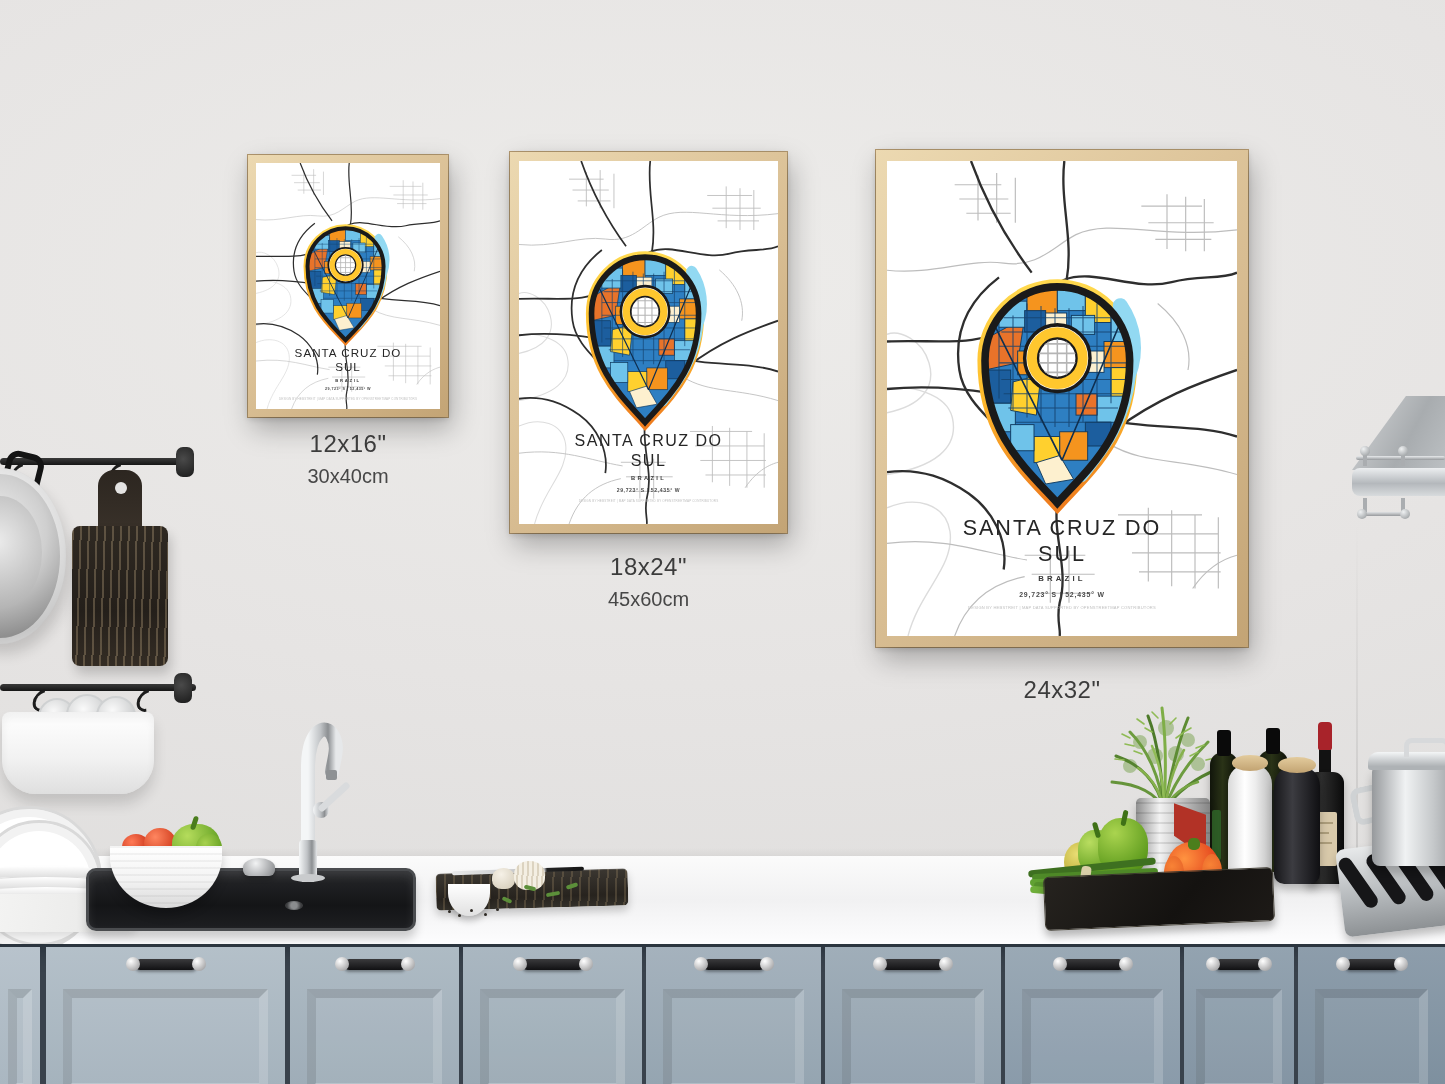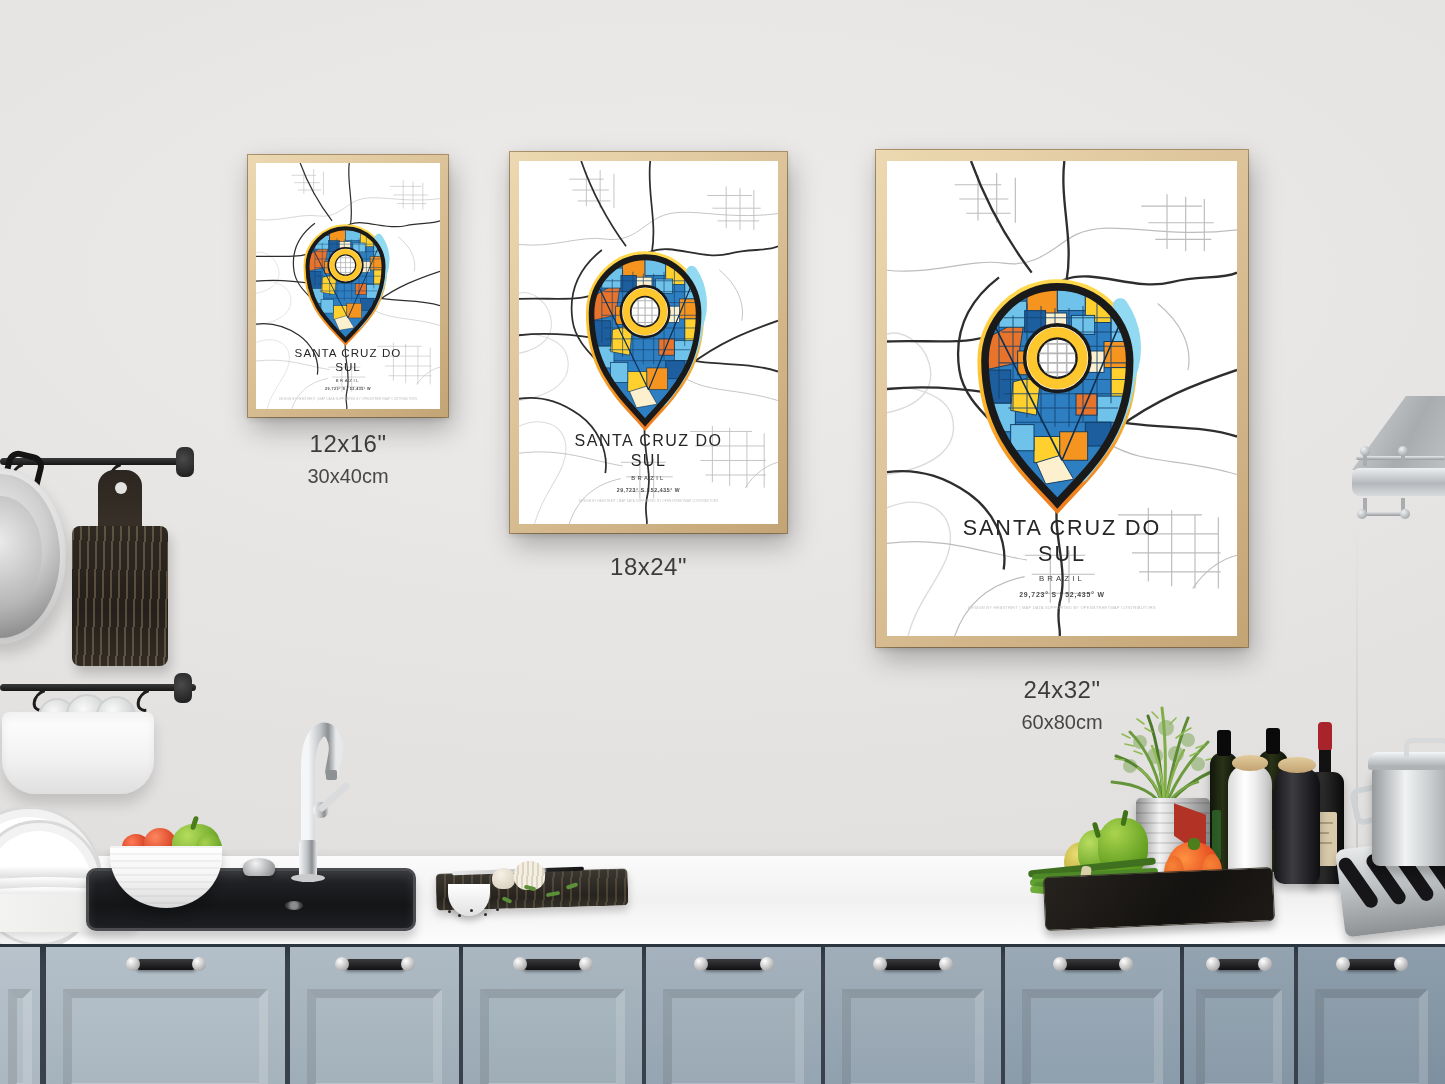--- a/index.html
+++ b/index.html
@@ -11,21 +11,21 @@
   .wall{position:absolute;left:0;top:0;right:0;height:860px;
     background:radial-gradient(130% 95% at 46% 32%, #edecea 0%, #e6e4e3 50%, #dddcdb 100%);}
   
   .poster{position:absolute;background:linear-gradient(135deg,#ecd9b1 0%,#d8bd92 55%,#c3a475 100%);
     box-shadow:4px 12px 26px rgba(0,0,0,.28),0 2px 6px rgba(0,0,0,.15),0 0 0 1px #b59a71;}
   .poster .art{position:absolute;background:#fff;box-shadow:inset 0 0 8px rgba(0,0,0,.14);overflow:hidden;}
   .p1 .art{inset:8px;} .p2 .art{inset:9px;} .p3 .art{inset:11px;}
   .poster svg.map{position:absolute;inset:0;width:100%;height:100%;}
   .ptext{position:absolute;left:0;right:0;top:74.5%;text-align:center;color:#2e2e2e;}
   .ptitle{font-weight:400;font-size:calc(var(--w) * 0.058);letter-spacing:.09em;line-height:1.2;color:#262626;}
-  .pcountry{margin-top:.9em;font-weight:400;font-size:calc(var(--w) * 0.021);letter-spacing:.4em;color:#3a3a3a;}
+  .pcountry{margin-top:.9em;font-weight:700;font-size:calc(var(--w) * 0.021);letter-spacing:.4em;color:#3a3a3a;}
   .pcoords{margin-top:1.15em;font-weight:700;font-size:calc(var(--w) * 0.0185);letter-spacing:.12em;color:#4a4a4a;}
   .pcredit{margin-top:1.9em;font-size:max(3px,calc(var(--w) * 0.011));letter-spacing:.05em;color:#c2c2c2;}
   
   .sizelabel{position:absolute;text-align:center;color:#3c3c3c;}
   .sizelabel .inches{font-size:24px;letter-spacing:.5px;font-weight:500;}
   .sizelabel .cm{font-size:20px;margin-top:7px;color:#474747;}
   
   .hood-slant{position:absolute;left:1352px;top:396px;width:93px;height:74px;
     background:linear-gradient(118deg,#d4d6d8 0%,#a8acaf 60%,#bcc0c3 100%);
     clip-path:polygon(58% 0,100% 0,100% 100%,0 100%);}
@@ -361,24 +361,24 @@
     </div>
   </div>
 </div>
 
 <div class="sizelabel" style="left:248px;top:430px;width:200px">
   <div class="inches">12x16"</div>
   <div class="cm">30x40cm</div>
 </div>
 <div class="sizelabel" style="left:510px;top:553px;width:277px">
   <div class="inches">18x24"</div>
+  <div class="cm">45x60cm</div>
 </div>
 <div class="sizelabel" style="left:876px;top:676px;width:372px">
   <div class="inches">24x32"</div>
-  <div class="cm">60x80cm</div>
 </div>
 
 <div class="cshadow"></div>
 <div class="counter"></div>
 
 <div class="lean-plate" style="left:-44px;top:806px;width:140px;height:140px"></div>
 <div class="lean-plate" style="left:-24px;top:820px;width:120px;height:120px"></div>
 <div class="plate-side" style="left:-16px;top:866px;width:120px"></div>
 <div class="plate-side" style="left:-14px;top:877px;width:118px"></div>
 <div class="plate-side" style="left:-12px;top:887px;width:116px"></div>

